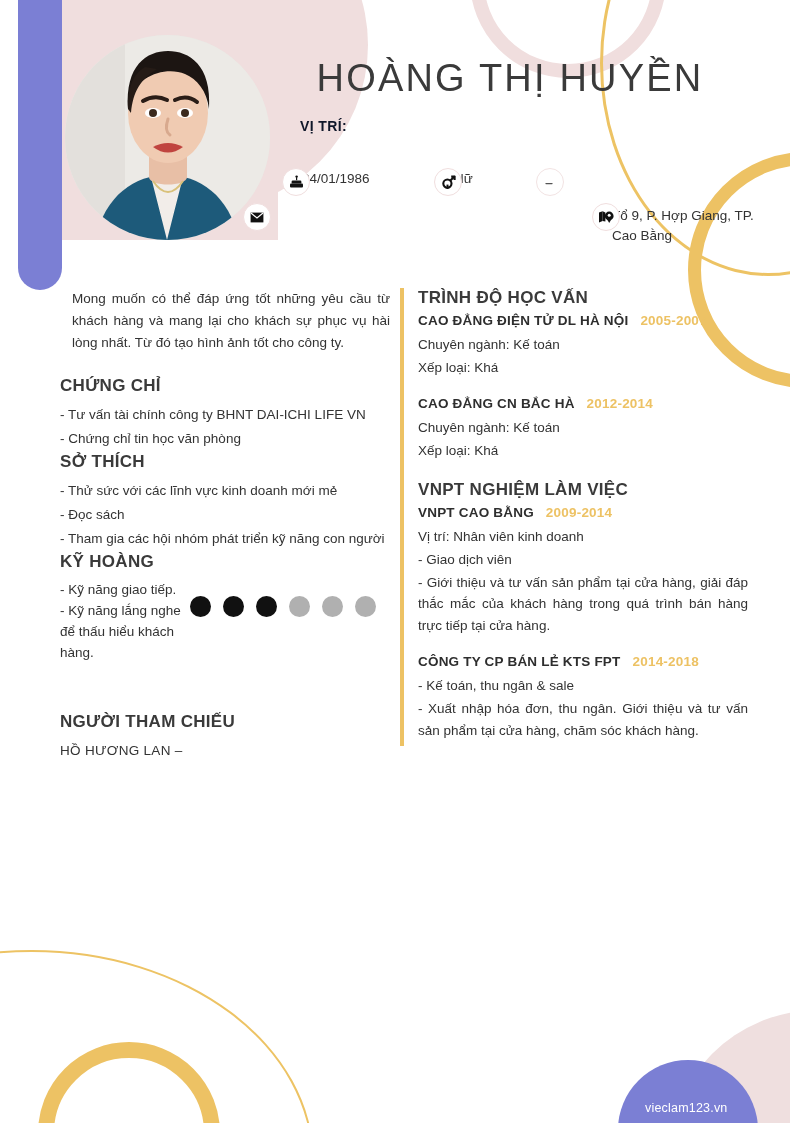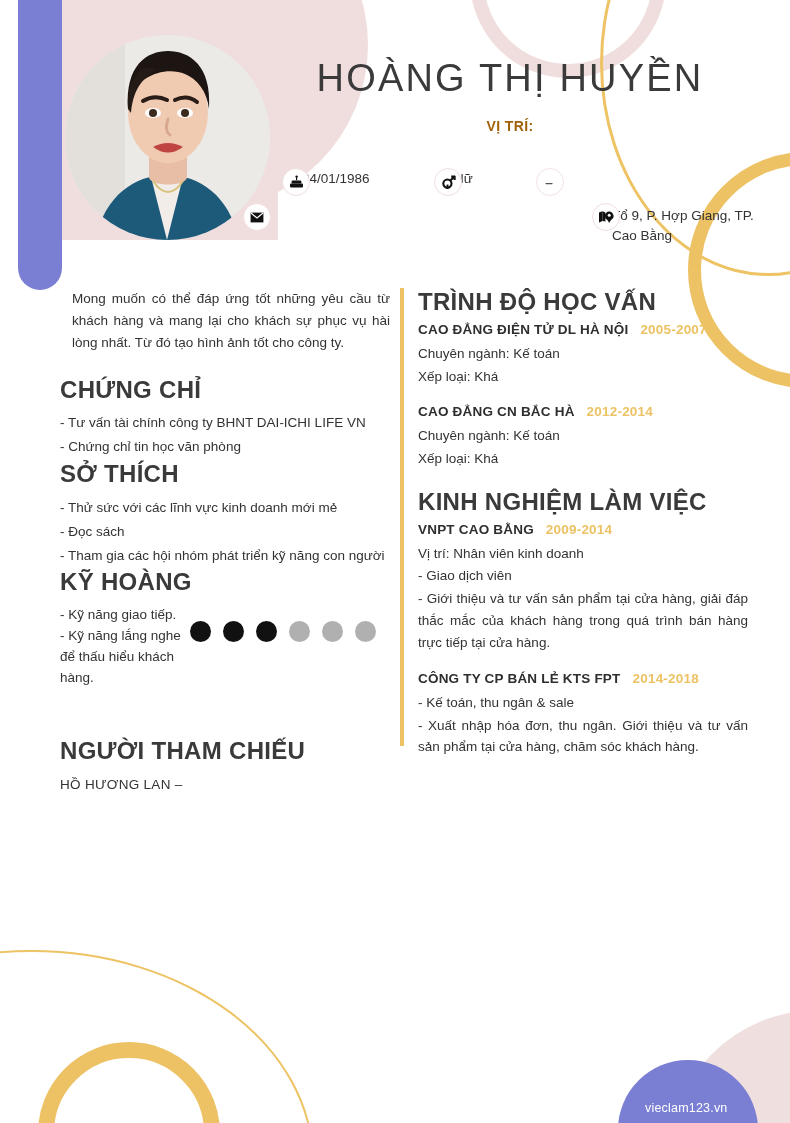--- a/index.html
+++ b/index.html
@@ -108,22 +108,22 @@
 
   
   .name{
     position:absolute;left:300px;top:58px;width:420px;
     text-align:center;
     font-size:38px;letter-spacing:2.2px;color:#3a3a3a;
     font-weight:400;line-height:1.1;
   }
   .position-label{
     position:absolute;left:300px;top:118px;width:420px;
-    text-align:center;font-size:14px;font-weight:bold;
-    color:#a16207;letter-spacing:.4px;
+    font-size:14px;font-weight:bold;
+    color:#0f172a;letter-spacing:.4px;
   }
 
   .info-row{position:absolute;z-index:5;font-size:13.5px;color:#333;}
   .info-dob{left:282px;top:168px;}
   .info-gender{left:434px;top:168px;}
   .info-addr{left:592px;top:203px;width:170px;line-height:1.45;}
 
   .info-row .txt{position:absolute;left:20px;top:3px;white-space:nowrap;}
   .info-addr .txt{white-space:normal;width:150px;}
 
@@ -137,21 +137,21 @@
     font-size:13.5px;color:#333;line-height:1.62;
   }
   .divider{
     position:absolute;left:400px;top:288px;width:4px;height:458px;
     background:#edc264;
   }
 
   .summary{text-align:justify;margin:0 0 22px 12px;}
 
   h2.sec{
-    font-size:24px;font-weight:bold;color:#3a3a3a;
+    font-size:17px;font-weight:bold;color:#3a3a3a;
     margin:0 0 8px 0;letter-spacing:.3px;line-height:1.2;
   }
   .col-right h2.sec{margin-bottom:2px;}
   .sec-gap{margin-top:24px;}
 
   .bullet{margin:0 0 2px 0;}
   .bullet.justify{text-align:justify;}
 
   .entry{margin-bottom:14px;}
   .entry-head{
@@ -330,21 +330,21 @@
     </div>
 
     <div class="entry">
       <div class="entry-head">
         <span>CAO ĐẲNG CN BẮC HÀ</span><span class="years">2012-2014</span>
       </div>
       <p>Chuyên ngành: Kế toán</p>
       <p>Xếp loại: Khá</p>
     </div>
 
-    <h2 class="sec" style="margin-top:18px;">KINH NGHIỆM LÀM VIỆC</h2>
+    <h2 class="sec" style="margin-top:18px;">VNPT NGHIỆM LÀM VIỆC</h2>
 
     <div class="entry">
       <div class="entry-head">
         <span>VNPT CAO BẰNG</span><span class="years">2009-2014</span>
       </div>
       <p>Vị trí: Nhân viên kinh doanh</p>
       <p>- Giao dịch viên</p>
       <p class="bullet justify">- Giới thiệu và tư vấn sản phẩm tại cửa hàng, giải đáp thắc mắc của khách hàng trong quá trình bán hàng trực tiếp tại cửa hàng.</p>
     </div>
 

